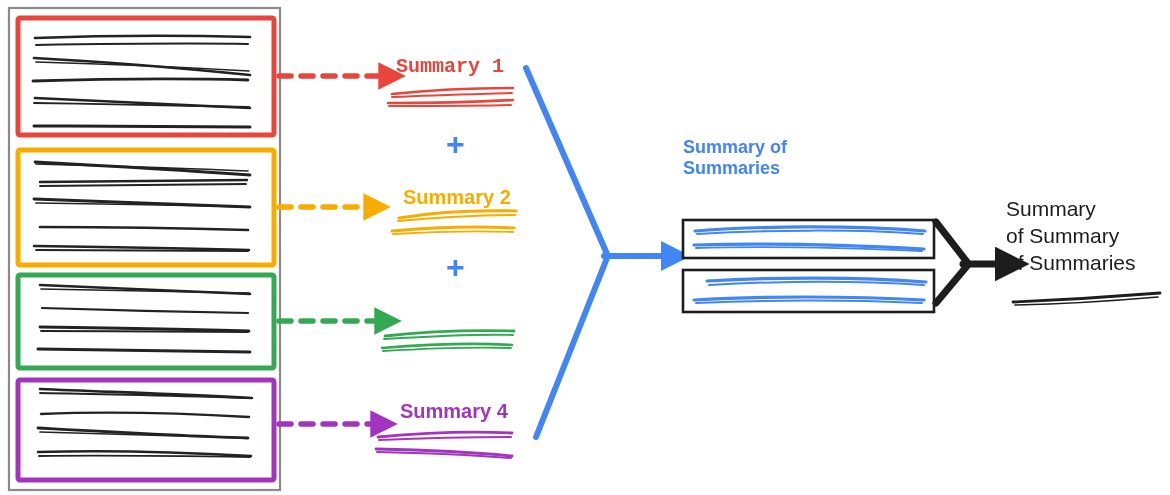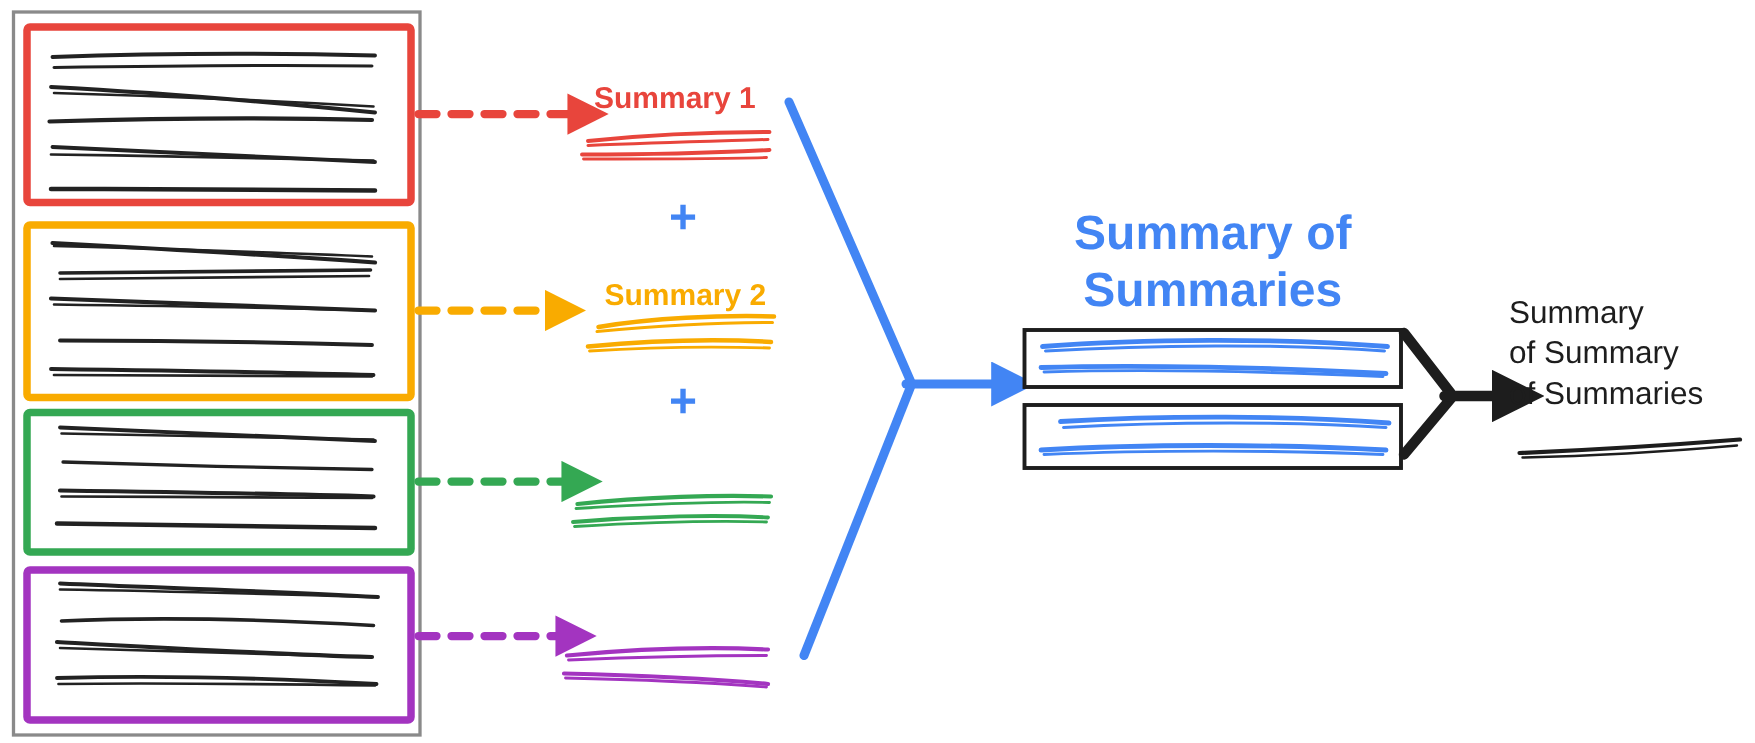--- a/index.html
+++ b/index.html
@@ -2,21 +2,21 @@
 <html><head>
 <meta charset="utf-8">
 <style>
   html,body{margin:0;padding:0;background:#ffffff;}
   body{width:1170px;height:495px;position:relative;overflow:hidden;
        font-family:"Liberation Sans","DejaVu Sans",sans-serif;}
   #stage{position:absolute;left:0;top:0;width:1170px;height:495px;}
   svg.layer{position:absolute;left:0;top:0;width:1170px;height:495px;}
   .lbl{position:absolute;white-space:nowrap;font-weight:700;}
   .lbl-sum{font-size:20px;}
-  .sos-title{position:absolute;font-size:32px;font-weight:700;text-align:center;
+  .sos-title{position:absolute;font-size:18px;font-weight:700;
              line-height:1.18;white-space:pre-line;}
   .sosos-title{position:absolute;font-size:21px;font-weight:400;text-align:left;
              line-height:1.28;white-space:pre-line;color:#1d1d1d;}
 </style>
 </head>
 <body>
 
 <div id="stage">
 
   <svg class="layer" viewBox="0 0 1170 495">
@@ -157,25 +157,26 @@
       <path d="M936,303 L967,266"></path>
     </g>
     <line x1="963" y1="264" x2="1003" y2="264" stroke="#1d1d1d" stroke-width="7" stroke-linecap="round" marker-end="url(#ah-black)"></line>
 
     <g fill="none" stroke="#1d1d1d" stroke-linecap="round">
       <path d="M1013,302 C1060,300 1110,297 1160,293" stroke-width="2.8"></path>
       <path d="M1015,305 C1065,304 1112,301 1158,297" stroke-width="1.6"></path>
     </g>
   </svg>
 
-  <div class="lbl lbl-sum" style="left:396px;top:55px;color:#E8453C;">Summary 1</div>
+  <div class="lbl lbl-sum" style="left:396px;top:55px;color:#E8453C;font-family:Liberation Mono, monospace;">Summary 1</div>
 
   <div class="lbl lbl-sum" style="left:403px;top:186px;color:#F9AB00;">Summary 2</div>
 
 
+  <div class="lbl lbl-sum" style="left:400px;top:400px;color:#A334C0;">Summary 4</div>
 
   <div class="lbl" style="left:446px;top:126px;font-size:32px;color:#4285F4;">+</div>
 
   <div class="lbl" style="left:446px;top:249px;font-size:32px;color:#4285F4;">+</div>
 
   <div class="lbl" style="left:446px;top:360px;font-size:32px;color:#4285F4;opacity:0;">+</div>
 
   <div class="sos-title" style="left:683px;top:137px;width:251px;color:#4285F4;">Summary of
 Summaries</div>
 

